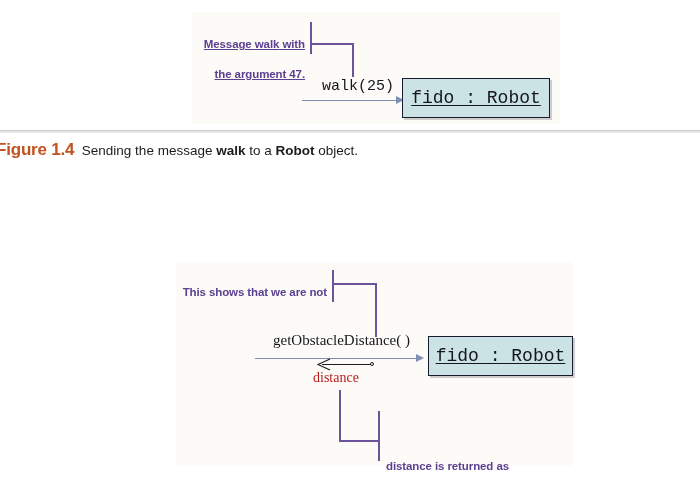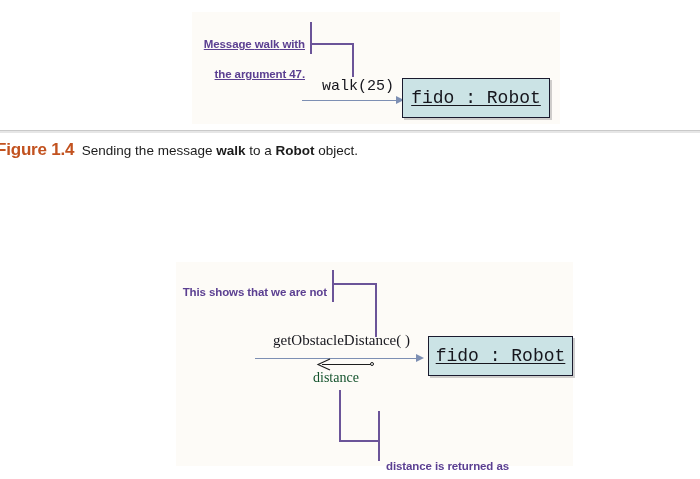--- a/index.html
+++ b/index.html
@@ -98,21 +98,21 @@
     width: 4px; height: 4px;
     border: 1px solid #1d1d1d;
     border-radius: 50%;
     background: #ffffff;
     box-sizing: border-box;
   }
   .ret-label {
     position: absolute;
     font-family: "Liberation Serif", serif;
     font-size: 14px;
-    color: #14532d;
+    color: #b91c1c;
     white-space: nowrap;
   }
 
   
   .divider {
     position: absolute;
     left: 0;
     width: 700px;
     height: 1px;
     background: #c9c9c9;

